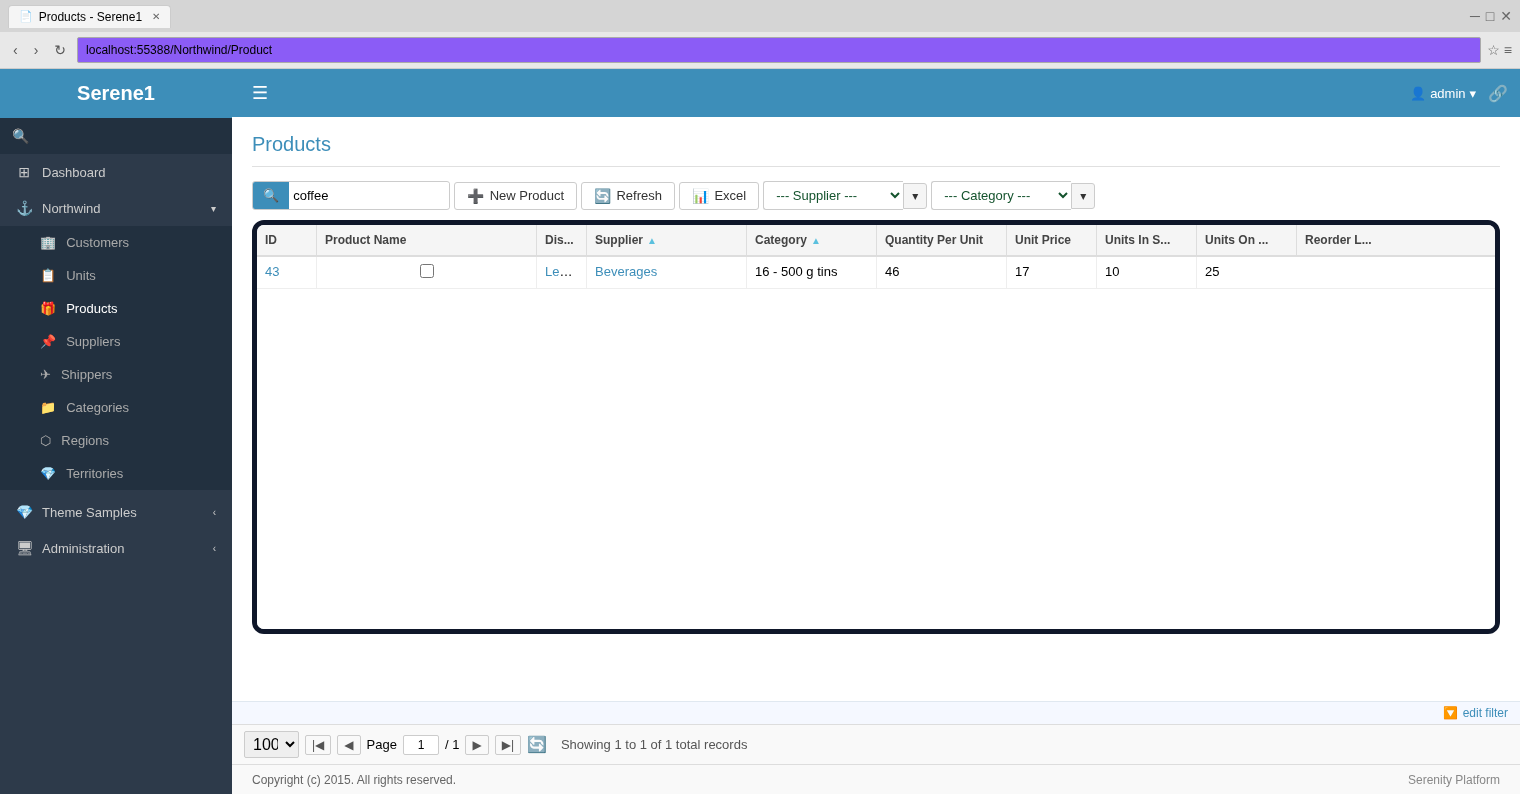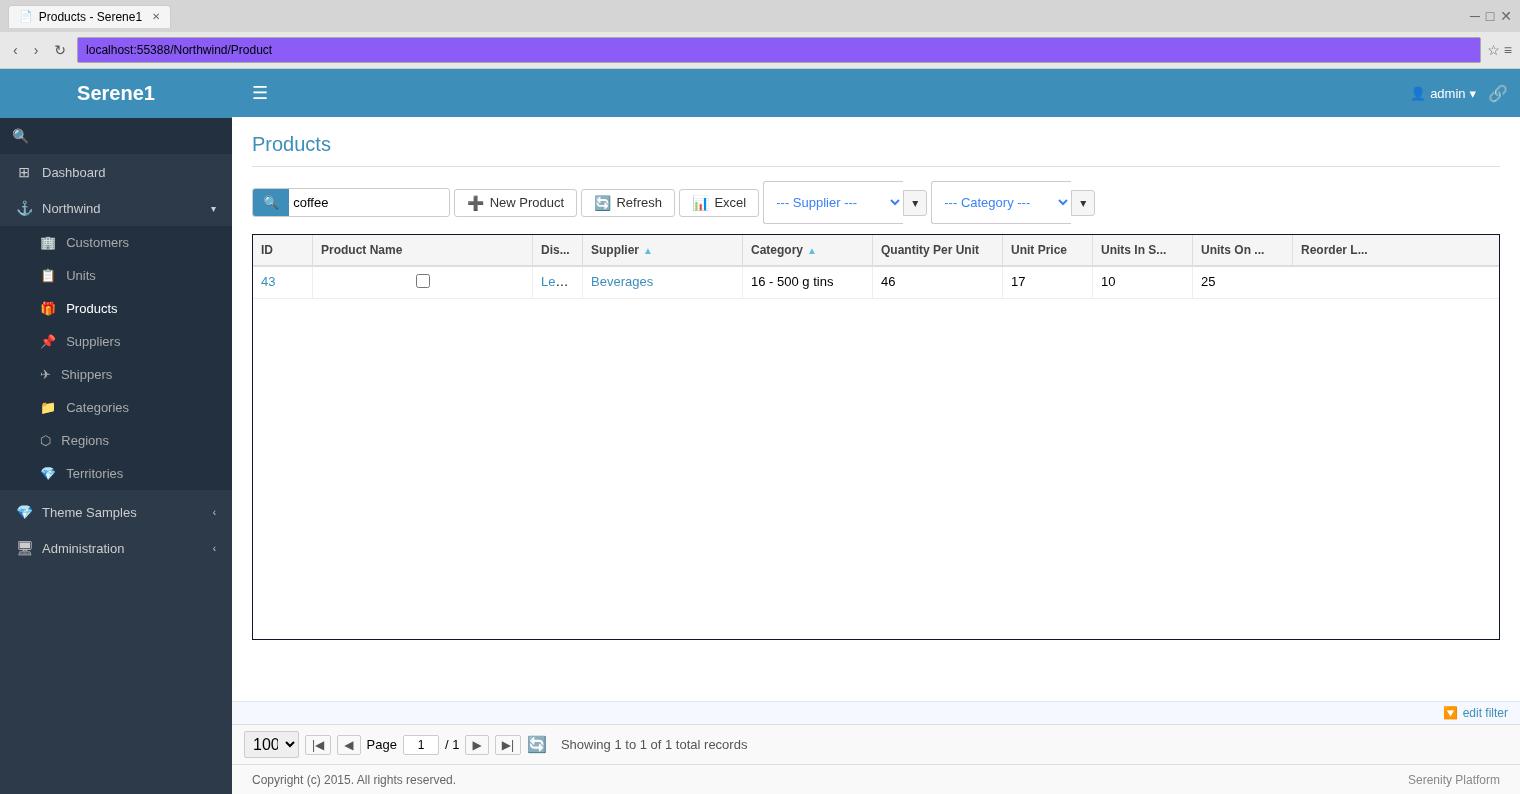--- a/index.html
+++ b/index.html
@@ -244,44 +244,44 @@
     .btn-icon { font-size: 14px; }
     .new-product-btn .btn-icon { color: #5cb85c; }
     .refresh-btn .btn-icon { color: #5bc0de; }
     .excel-btn .btn-icon { color: #5cb85c; }
 
     .filter-select-wrap {
       display: flex;
       align-items: center;
     }
     .filter-select {
-      padding: 12px 8px;
+      padding: 5px 8px;
       border: 1px solid #ccc;
       border-right: none;
       border-radius: 3px 0 0 3px;
       font-size: 13px;
-      color: #3b82f6;
+      color: #14532d;
       background: white;
       outline: none;
       min-width: 140px;
     }
     .filter-dropdown-btn {
       padding: 5px 8px;
       border: 1px solid #ccc;
       background: #f5f5f5;
       cursor: pointer;
       border-radius: 0 3px 3px 0;
       font-size: 12px;
       color: #333;
     }
 
     
     .grid-container {
-      border: 1px solid #0f172a;
-      border-radius: 0;
+      border: 5px solid #0f172a;
+      border-radius: 12px;
       overflow: hidden;
     }
     .grid-header {
       display: grid;
       grid-template-columns: 60px 220px 50px 160px 130px 130px 90px 100px 100px 100px;
       background: #f5f5f5;
       border-bottom: 2px solid #ddd;
       font-weight: bold;
       font-size: 12px;
       color: #444;

